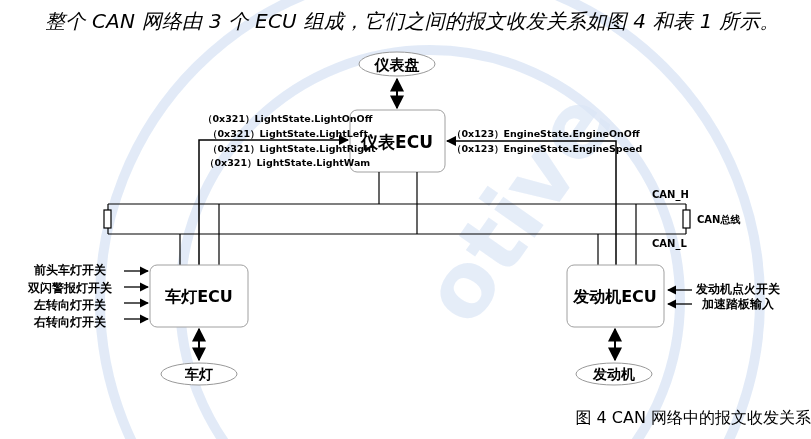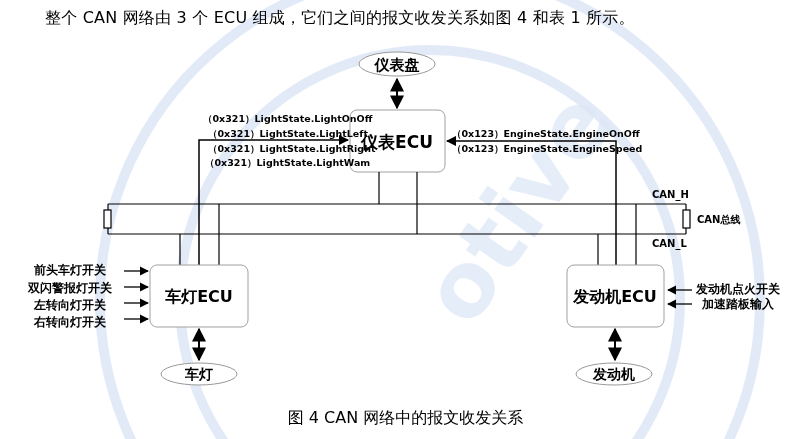--- a/index.html
+++ b/index.html
@@ -1,19 +1,19 @@
 <!DOCTYPE html>
 <html><head>
 <meta charset="utf-8">
 <style>
   html, body { margin: 0; padding: 0; background: #ffffff; }
   body { width: 811px; height: 439px; position: relative; overflow: hidden;
          font-family: "DejaVu Sans", "Liberation Sans", sans-serif; color: #000; }
-  .intro { position: absolute; left: 45px; top: 8px; font-size: 16px; letter-spacing: 0.2px; white-space: nowrap; }
-  .caption { position: absolute; left: 0; width: 811px; top: 408px; text-align: center; font-size: 16px; }
+  .intro { position: absolute; left: 45px; top: 8px; font-size: 20px; letter-spacing: 0.2px; white-space: nowrap; font-style: italic; }
+  .caption { position: absolute; left: 0; width: 811px; top: 408px; text-align: right; font-size: 16px; }
   svg { position: absolute; left: 0; top: 0; }
   .t { font-family: "DejaVu Sans", "Liberation Sans", sans-serif; fill: #000; }
   .watermark { position: absolute; left: 0; top: 0; pointer-events: none; }
 </style>
 </head>
 <body>
 
 <svg class="watermark" width="811" height="439">
   <g fill="none" stroke="#dbe6f6" stroke-width="10" opacity="0.8">
     <circle cx="430" cy="300" r="330"></circle>

